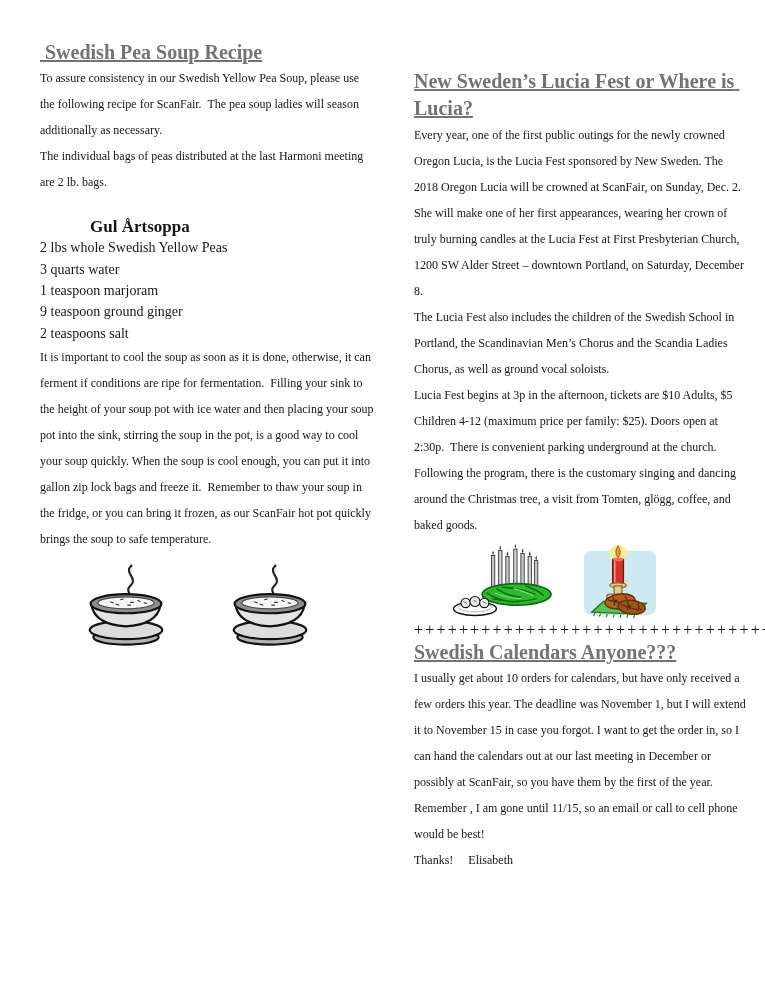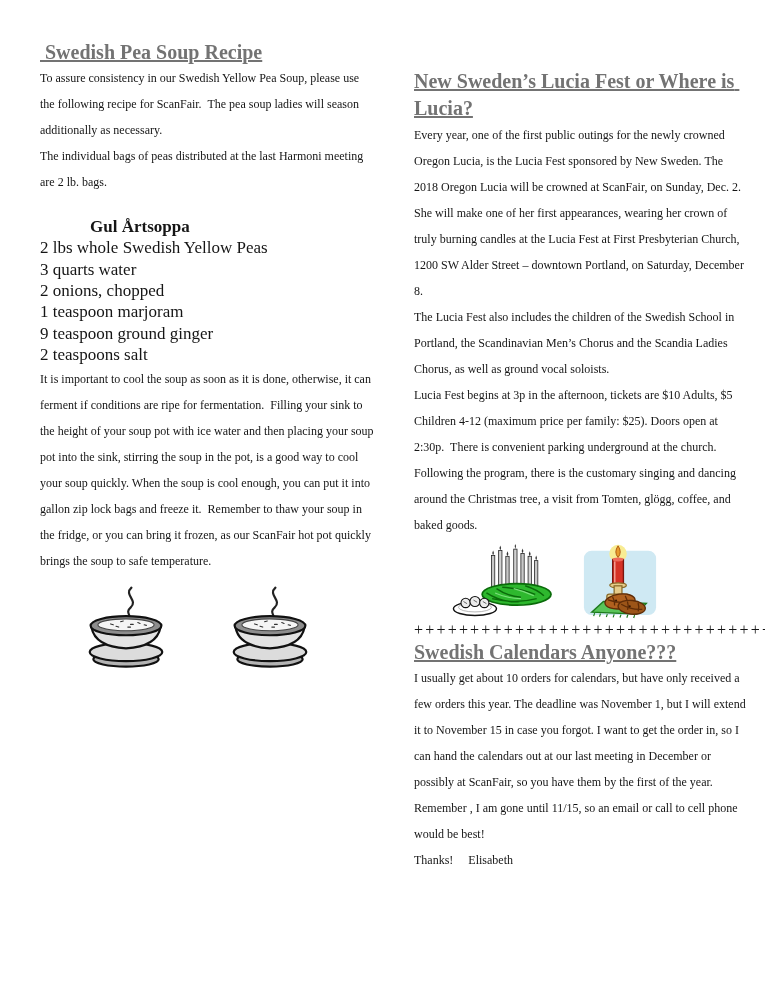--- a/index.html
+++ b/index.html
@@ -17,21 +17,21 @@
   }
   .heading.two-line { line-height:27px; }
   p.body {
     margin:0; font-size:12px; line-height:26px; white-space:pre-wrap;
   }
   .gap-top { margin-top:21px; }
   .recipe-title {
     margin:21px 0 0 0; font-size:17px; font-weight:bold; line-height:21.2px;
     padding-left:50px;
   }
-  .ingredient { font-size:17px; line-height:21.4px; }
+  .ingredient { font-size:14px; line-height:21.4px; }
 
   .bowls-row {
     display:flex; gap:52px; padding-left:40px; margin-top:10px;
     align-items:flex-end;
   }
   .art-row {
     display:flex; gap:6px; padding-left:38px; margin-top:3px;
     align-items:flex-end; height:78px;
   }
   .divider {
@@ -118,21 +118,20 @@
 
   <div class="col col-left">
     <h1 class="heading"> Swedish Pea Soup Recipe</h1>
     <p class="body">To assure consistency in our Swedish Yellow Pea Soup, please use the following recipe for ScanFair.  The pea soup ladies will season additionally as necessary.</p>
     <p class="body">The individual bags of peas distributed at the last Harmoni meeting are 2 lb. bags.</p>
 
     <p class="recipe-title">Gul Årtsoppa</p>
     <div>
       <div class="ingredient">2 lbs whole Swedish Yellow Peas</div>
       <div class="ingredient">3 quarts water</div>
-      <div class="ingredient">2 onions, chopped</div>
       <div class="ingredient">1 teaspoon marjoram</div>
       <div class="ingredient">9 teaspoon ground ginger</div>
       <div class="ingredient">2 teaspoons salt</div>
     </div>
 
     <p class="body gap-top">It is important to cool the soup as soon as it is done, otherwise, it can ferment if conditions are ripe for fermentation.  Filling your sink to the height of your soup pot with ice water and then placing your soup pot into the sink, stirring the soup in the pot, is a good way to cool your soup quickly. When the soup is cool enough, you can put it into gallon zip lock bags and freeze it.  Remember to thaw your soup in the fridge, or you can bring it frozen, as our ScanFair hot pot quickly brings the soup to safe temperature.</p>
 
     <div class="bowls-row">
       <svg width="92" height="98" viewBox="0 0 100 108">
           <use href="#soup-bowl"></use>

